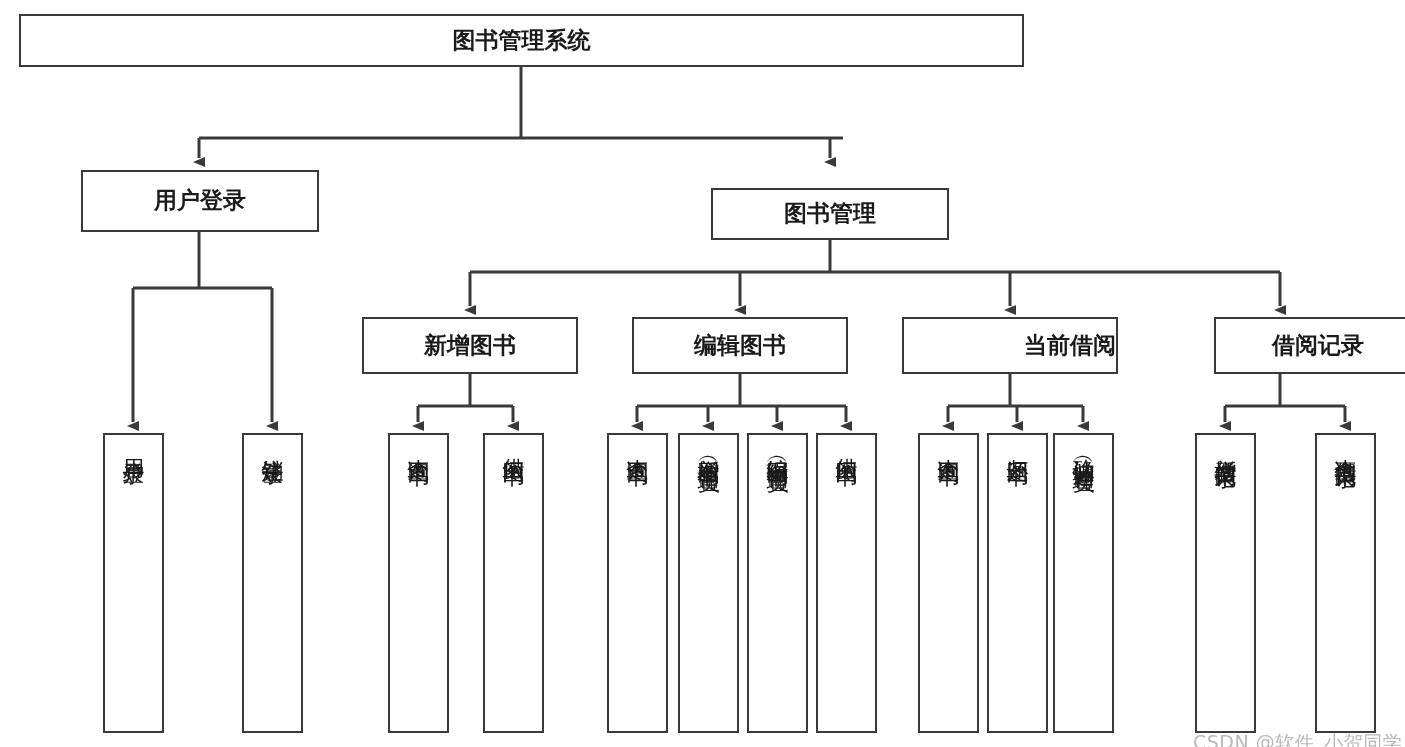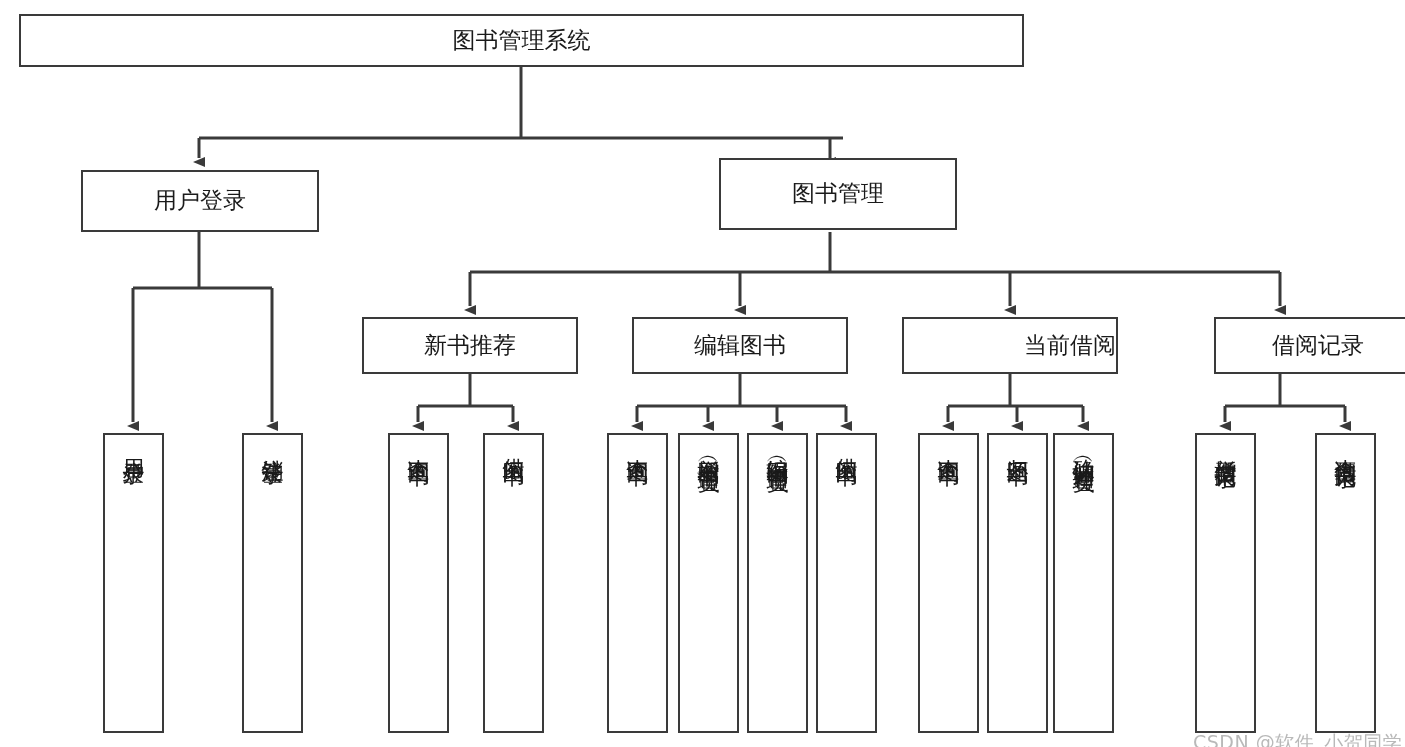--- a/index.html
+++ b/index.html
@@ -36,20 +36,21 @@
     color: #1a1a1a;
   }
   .node .label {
     display: block;
     text-align: center;
     line-height: 1.18;
     white-space: pre;
   }
   .node.horiz .label {
     font-size: 23px;
+    font-weight: bold;
   }
   .node.root .label {
     font-size: 23px;
   }
   .node.vert {
     align-items: flex-start;
     justify-content: center;
     padding-top: 6px;
   }
   .node.vert .label {
@@ -122,26 +123,26 @@
     </g>
   </svg>
 
   <div class="node root horiz" style="left:19px; top:14px; width:1005px; height:53px;">
     <span class="label">图书管理系统</span>
   </div>
 
   <div class="node horiz" style="left:81px; top:170px; width:238px; height:62px;">
     <span class="label">用户登录</span>
   </div>
-  <div class="node horiz" style="left:711px; top:158px; width:238px; height:72px;margin-left:8px;">
+  <div class="node horiz" style="left:711px; top:188px; width:238px; height:52px;">
     <span class="label">图书管理</span>
   </div>
 
   <div class="node horiz" style="left:362px; top:317px; width:216px; height:57px;">
-    <span class="label">新书推荐</span>
+    <span class="label">新增图书</span>
   </div>
   <div class="node horiz" style="left:632px; top:317px; width:216px; height:57px;">
     <span class="label">编辑图书</span>
   </div>
   <div class="node horiz" style="left:902px; top:317px; width:216px; height:57px;justify-content:flex-end;">
     <span class="label">当前借阅</span>
   </div>
   <div class="node horiz" style="left:1168px; top:317px; width:208px; height:57px;margin-left:46px;">
     <span class="label">借阅记录</span>
   </div>

